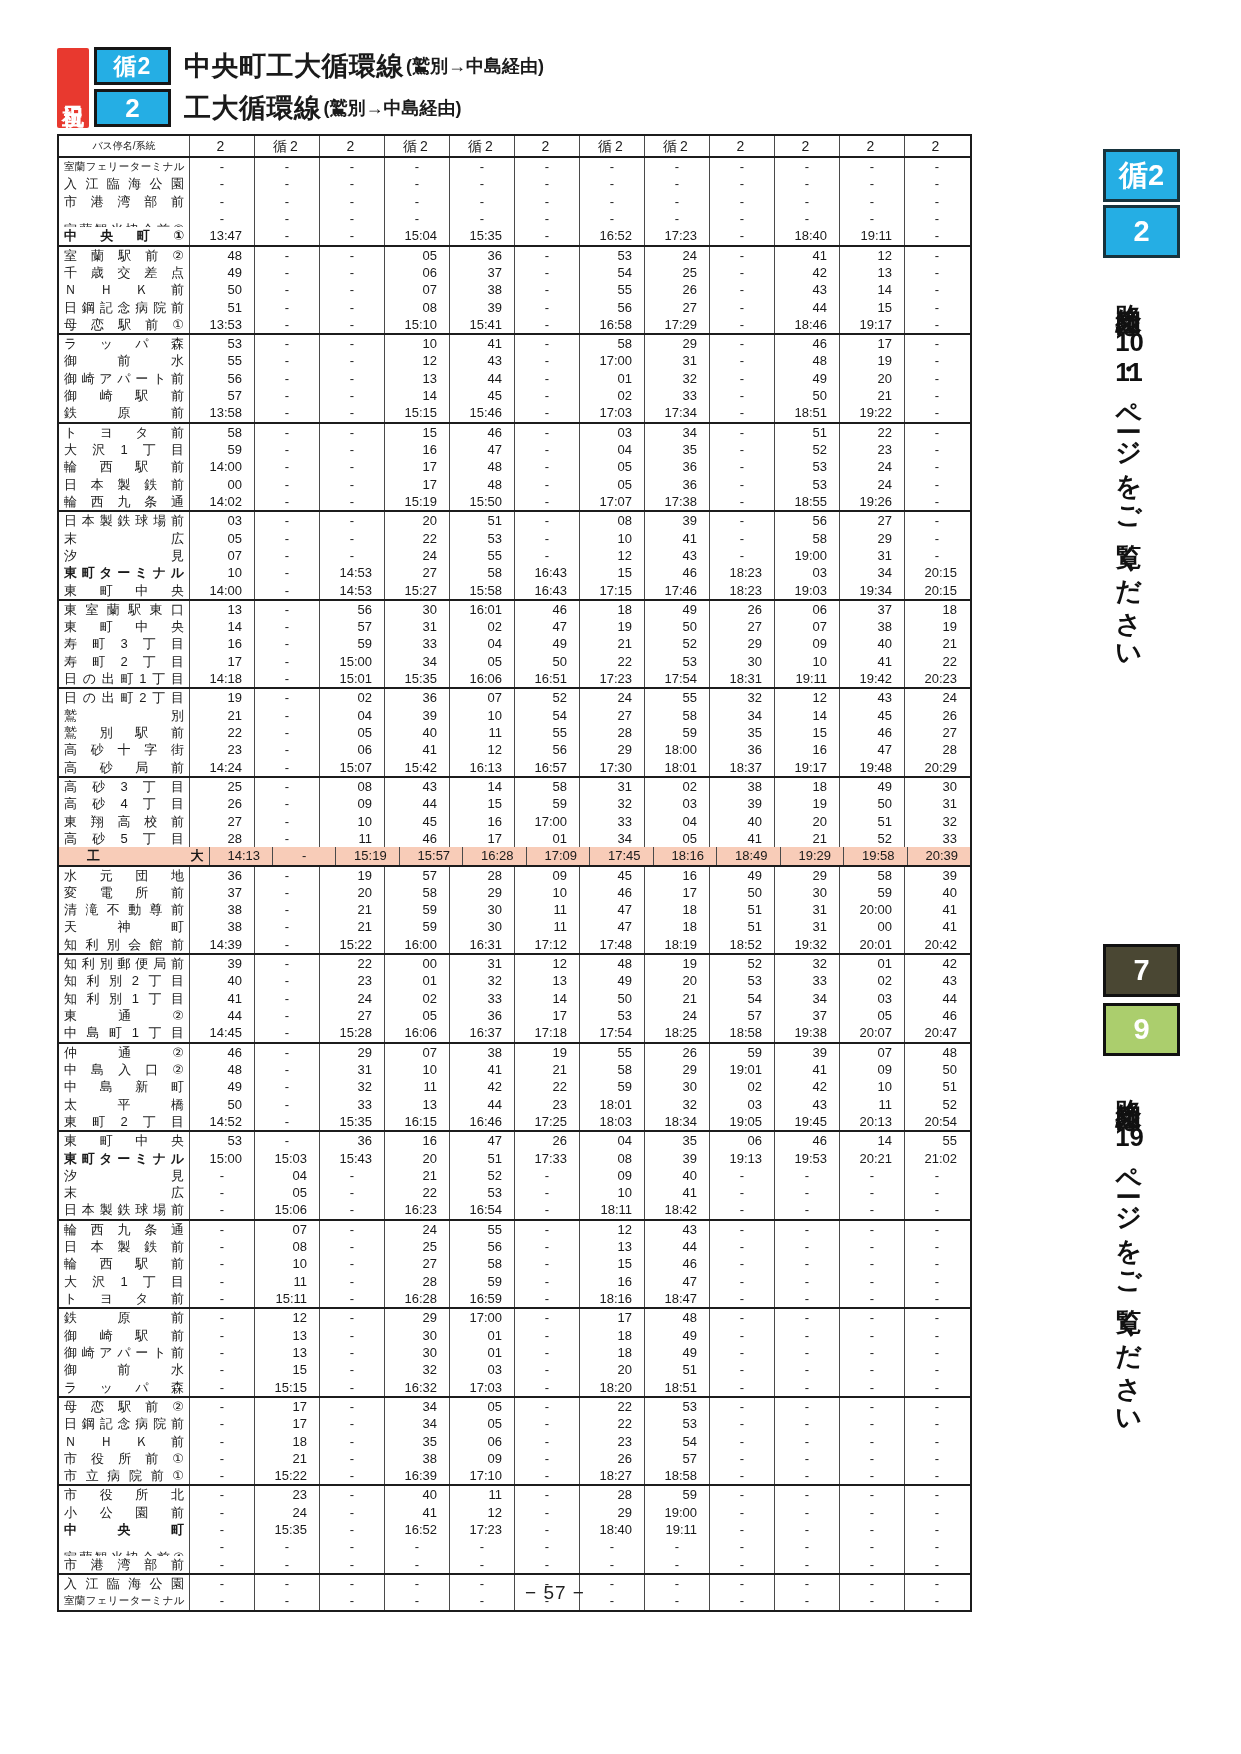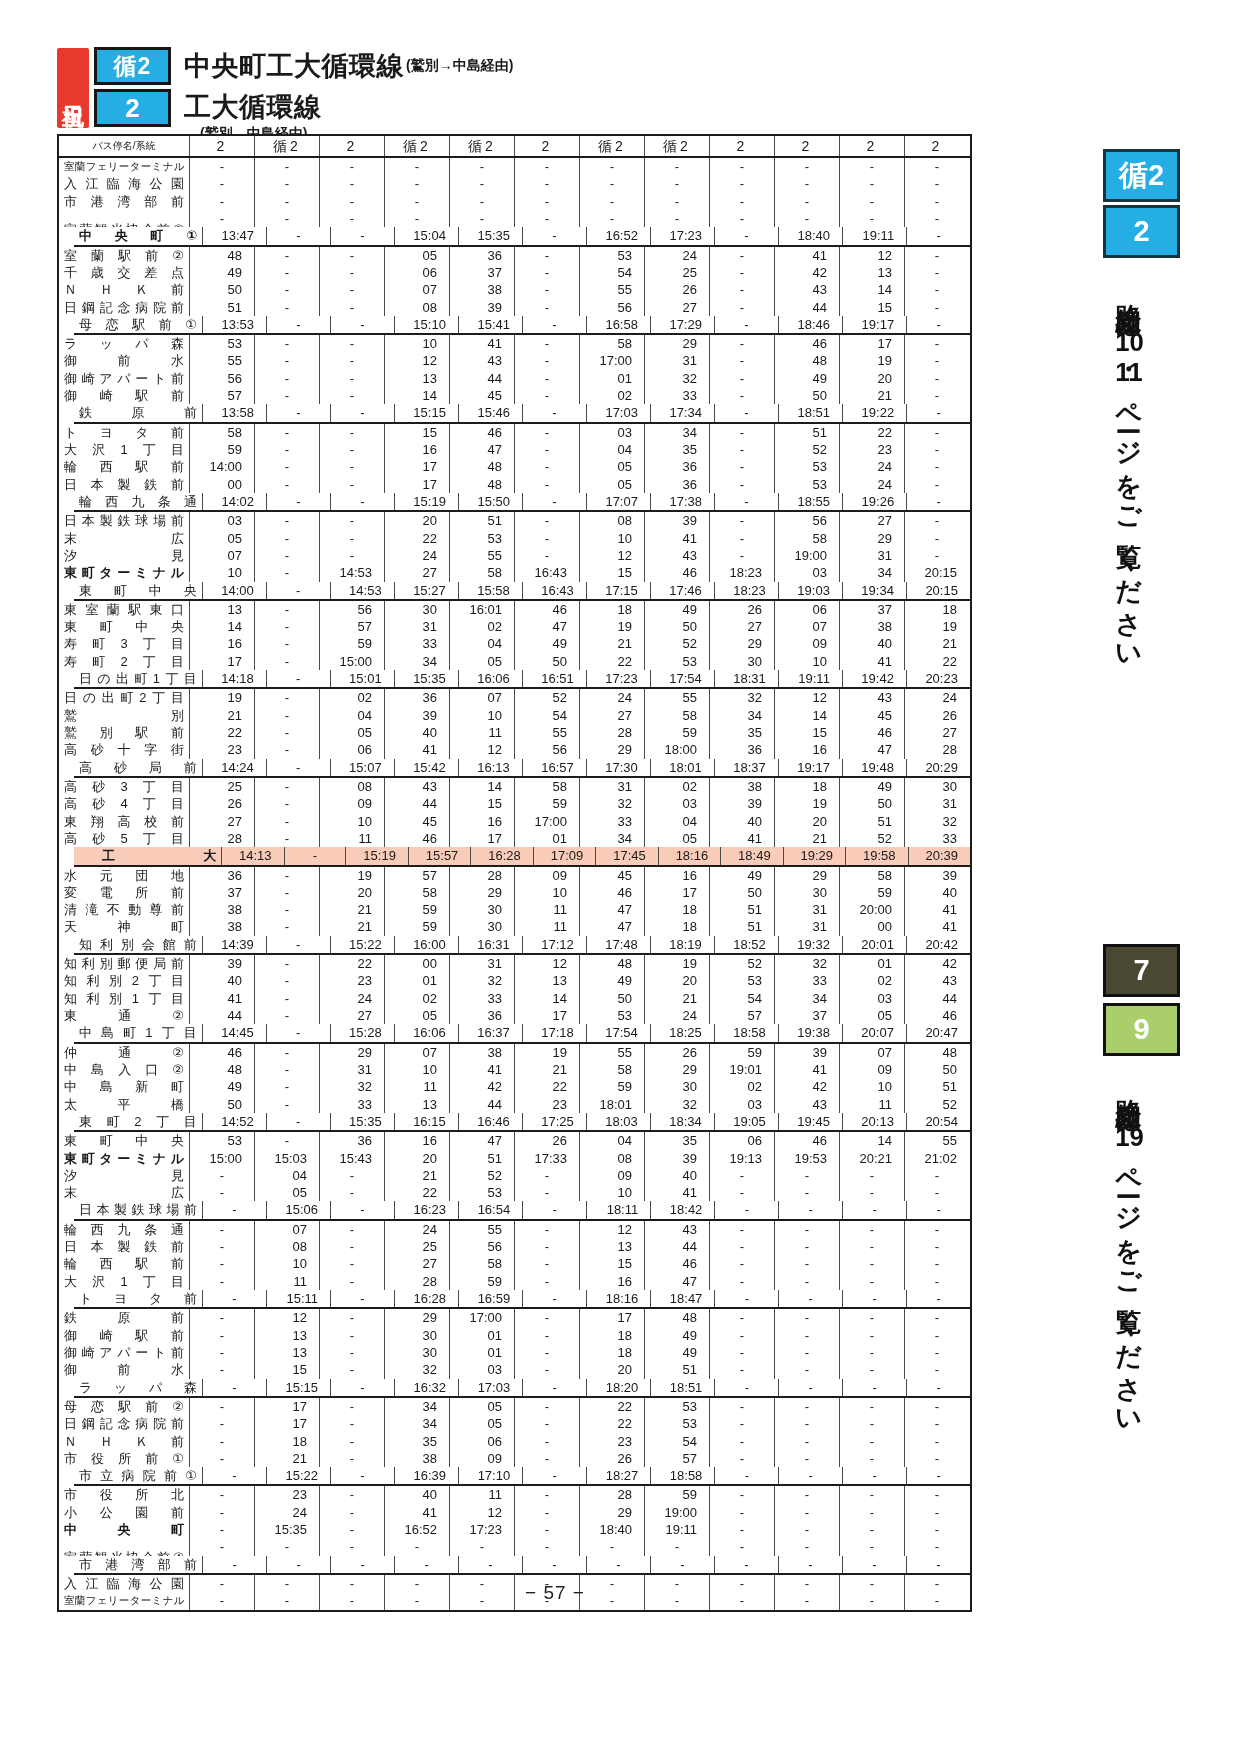--- a/index.html
+++ b/index.html
@@ -10,32 +10,32 @@
   .day-badge{position:absolute;left:57px;top:48px;width:32px;height:80px;background:#e8392f;
     color:#fff;font-weight:bold;font-size:22px;writing-mode:vertical-rl;text-orientation:upright;
     display:flex;align-items:center;justify-content:center;line-height:32px;border-radius:2px;}
   .route-badge{position:absolute;left:94px;width:77px;height:38px;background:#25aee4;
     border:3px solid #161616;box-sizing:border-box;color:#fff;font-weight:bold;
     display:flex;align-items:center;justify-content:center;}
   #route-badge-1{top:47px;font-size:23px;letter-spacing:1px;}
   #route-badge-2{top:89px;font-size:26px;}
   .route-title{position:absolute;left:184px;height:38px;display:flex;align-items:center;font-weight:bold;}
   #route-title-1{top:47px;justify-content:center;}
-  #route-title-2{top:89px;flex-direction:column;}
+  #route-title-2{top:89px;}
   .route-title .main{font-size:27px;letter-spacing:0.5px;}
-  .route-title .sub{font-size:14px;margin-left:2px;}
+  .route-title .sub{font-size:18px;margin-left:2px;}
 
   
   .timetable{position:absolute;left:57px;top:134px;width:911px;border:2px solid #1c1c1c;box-sizing:content-box;background:#fff;}
   .thead{display:flex;height:20px;border-bottom:2px solid #1c1c1c;}
   .corner{width:130px;box-sizing:border-box;font-size:10px;text-align:center;line-height:20px;}
   .hcell{width:65px;box-sizing:border-box;border-left:1px solid #4a4a4a;font-size:14px;
     text-align:center;line-height:20px;letter-spacing:3px;}
   .trow{display:flex;height:17.32px;}
-  .trow.grp{border-bottom:2px solid #1c1c1c;margin-left:15px;}
+  .trow.grp{border-bottom:2px solid #1c1c1c;}
   .ncell{width:130px;box-sizing:border-box;padding:0 5px;font-size:13px;line-height:17.32px;
     text-align:justify;text-align-last:justify;overflow:hidden;white-space:nowrap;}
   .ncell.n8{font-size:13px;letter-spacing:-0.3px;margin-top:11px;}
   .ncell.n9{font-size:10.5px;letter-spacing:-0.5px;}
   .trow.bold .ncell{font-weight:bold;}
   .trow.hl{background:#f8ccb8;padding-left:23px;}
   .tcell{width:65px;box-sizing:border-box;border-left:1px solid #4a4a4a;font-size:13px;
     line-height:17.32px;text-align:right;padding-right:12px;}
   .tcell.dash{text-align:center;padding-right:0;}
 

